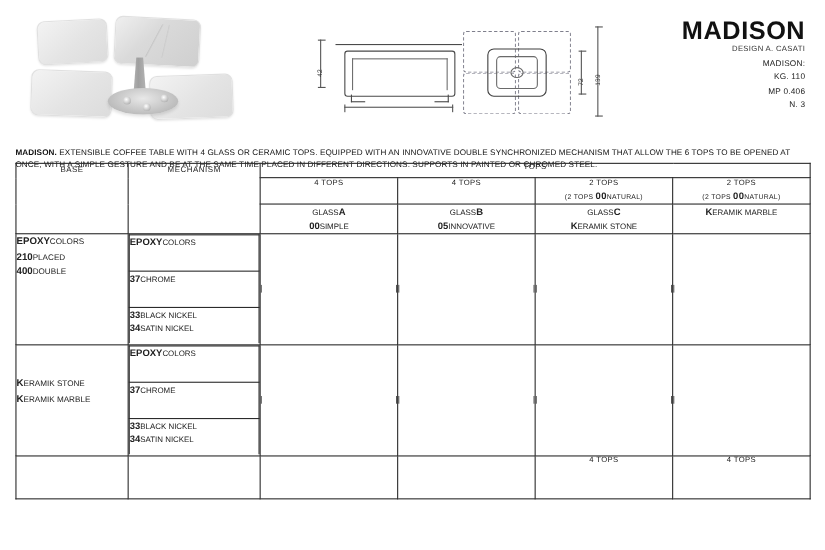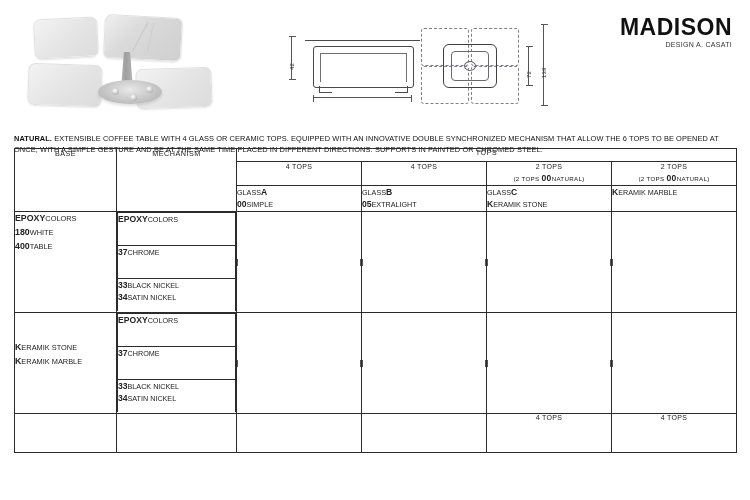--- a/index.html
+++ b/index.html
@@ -268,20 +268,21 @@
     font-size: 7.2px;
     letter-spacing: .5px;
     color: #222;
     vertical-align: middle;
   }
   .spec-cell {
     padding: 10px 0 8px 18px;
     font-size: 7.2px;
     line-height: 1.5;
     color: #222;
+    text-align: center;
   }
   .spec-cell .big { font-size: 8.6px; font-weight: bold; }
   .cap { font-size: 8.6px; }
 
   .base-cell {
     padding: 22px 0 0 8px;
     font-size: 7.4px;
     line-height: 1.55;
     color: #222;
   }
@@ -367,24 +368,30 @@
     </div>
     <div class="dim-v-right"></div>
     <div class="dim-label rot" style="left:526px; top:78px;">72</div>
     <div class="dim-v-right2"></div>
     <div class="dim-label rot" style="left:541px; top:78px;">139</div>
 
     <div class="brand">
       <div class="name">MADISON</div>
       <div class="designer">DESIGN A. CASATI</div>
     </div>
+    <div class="specs">
+      <div>MADISON:</div>
+      <div>KG. 110</div>
+      <div>MP 0.406</div>
+      <div>N. 3</div>
+    </div>
   </div>
 
   <div class="description">
-    <b>NATURAL.</b><span> EXTENSIBLE COFFEE TABLE WITH 4 GLASS OR CERAMIC TOPS. EQUIPPED WITH AN INNOVATIVE DOUBLE SYNCHRONIZED MECHANISM THAT ALLOW THE 6 TOPS TO BE OPENED AT ONCE, WITH A SIMPLE GESTURE AND BE AT THE SAME TIME PLACED IN DIFFERENT DIRECTIONS. SUPPORTS IN PAINTED OR CHROMED STEEL.</span>
+    <b>MADISON.</b><span> EXTENSIBLE COFFEE TABLE WITH 4 GLASS OR CERAMIC TOPS. EQUIPPED WITH AN INNOVATIVE DOUBLE SYNCHRONIZED MECHANISM THAT ALLOW THE 6 TOPS TO BE OPENED AT ONCE, WITH A SIMPLE GESTURE AND BE AT THE SAME TIME PLACED IN DIFFERENT DIRECTIONS. SUPPORTS IN PAINTED OR CHROMED STEEL.</span>
   </div>
 
   <table class="matrix">
     <colgroup>
       <col class="c-base">
         <col class="c-supports">
       <col class="c-t1">
         <col class="c-t2">
         <col class="c-t3">
         <col class="c-t4">
@@ -414,36 +421,36 @@
         </td>
       </tr>
 
       <tr>
         <td class="spec-cell">
           <div><span>GLASS</span><span class="big">A</span></div>
           <div><span class="big">00</span><span>SIMPLE</span></div>
         </td>
         <td class="spec-cell">
           <div><span>GLASS</span><span class="big">B</span></div>
-          <div><span class="big">05</span><span>EXTRALIGHT</span></div>
+          <div><span class="big">05</span><span>INNOVATIVE</span></div>
         </td>
         <td class="spec-cell">
           <div><span>GLASS</span><span class="big">C</span></div>
           <div><span class="big">K</span><span>ERAMIK STONE</span></div>
         </td>
         <td class="spec-cell">
           <div><span class="big">K</span><span>ERAMIK MARBLE</span></div>
         </td>
       </tr>
 
       <tr>
         <td class="base-cell row-tall">
           <div><span class="big">EPOXY</span><span>COLORS</span></div>
-          <div><span class="big">180</span><span>WHITE</span></div>
-          <div><span class="big">400</span><span>TABLE</span></div>
+          <div><span class="big">210</span><span>PLACED</span></div>
+          <div><span class="big">400</span><span>DOUBLE</span></div>
         </td>
         <td class="row-tall" style="padding:0;">
           <table class="sup-inner">
               <tbody>
             <tr>
                   <td class="sup-sub" style="height:32px;">
               <span class="big">EPOXY</span><span>COLORS</span>
             </td>
                 </tr>
             <tr>

